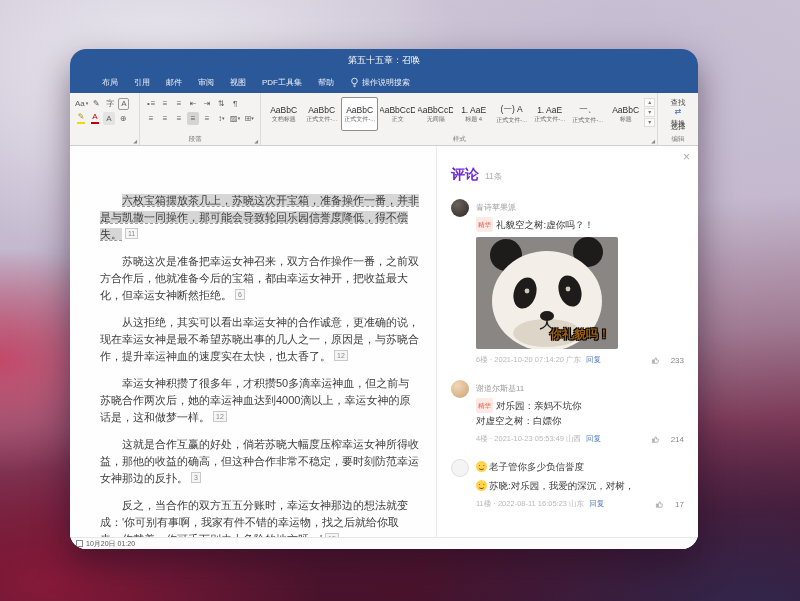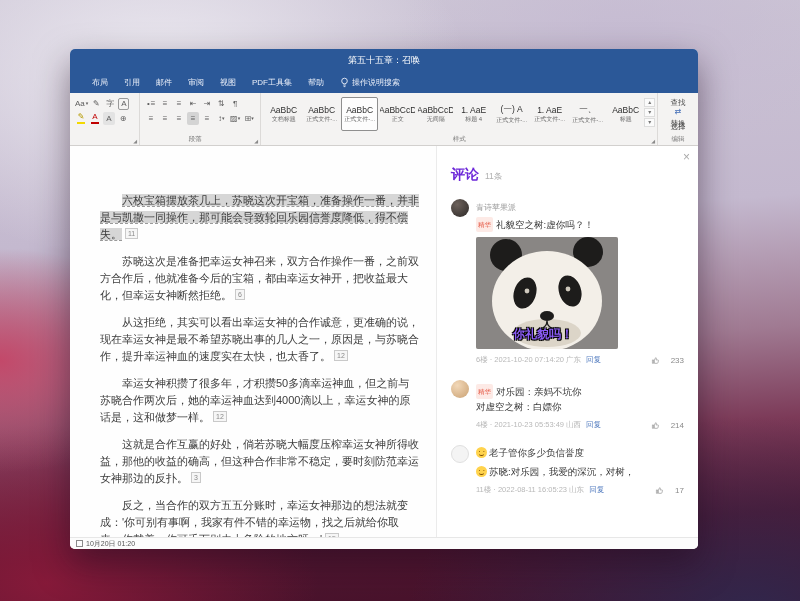--- a/index.html
+++ b/index.html
@@ -5,25 +5,25 @@
   html,body{margin:0;padding:0;}
   body{width:800px;height:601px;overflow:hidden;font-family:"Liberation Sans","DejaVu Sans",sans-serif;}
   .screen{position:relative;width:800px;height:601px;overflow:hidden;
     background:
       radial-gradient(55% 45% at 20% 12%, rgba(240,238,244,.9) 0%, rgba(240,238,244,0) 70%),
       radial-gradient(40% 30% at 78% 6%, rgba(197,186,210,.8) 0%, rgba(197,186,210,0) 70%),
       radial-gradient(30% 26% at 0% 60%, rgba(198,66,100,.9) 0%, rgba(198,66,100,0) 72%),
       radial-gradient(45% 35% at 6% 97%, rgba(137,26,58,.95) 0%, rgba(137,26,58,0) 75%),
       radial-gradient(55% 42% at 94% 102%, rgba(48,40,78,.95) 0%, rgba(48,40,78,0) 78%),
       linear-gradient(176deg,#cdc6d6 0%,#c4b9cf 38%,#a07a92 58%,#7c3a58 72%,#551731 86%,#43112a 100%);}
-  .window{position:absolute;left:70px;top:49px;width:628px;height:500px;border-radius:5px;overflow:hidden;
+  .window{position:absolute;left:70px;top:49px;width:628px;height:500px;border-radius:16px;overflow:hidden;
     background:#fff;box-shadow:0 14px 34px rgba(30,10,30,.5);display:flex;flex-direction:column;}
   
   .titlebar{height:22px;background:#2b5898;color:#fff;font-size:9px;display:flex;align-items:center;justify-content:center;flex:0 0 auto;}
-  .tabsrow{height:22px;background:#2b5898;display:flex;align-items:center;padding-left:14px;flex:0 0 auto;}
+  .tabsrow{height:22px;background:#2b5898;display:flex;align-items:center;padding-left:24px;flex:0 0 auto;}
   .rtab{color:#e9eef8;font-size:8px;padding:3px 8px;cursor:default;white-space:nowrap;}
   .tellme{display:flex;align-items:center;gap:3px;color:#e9eef8;font-size:8px;padding:3px 8px;white-space:nowrap;}
   
   .ribbon{height:52px;background:#f4f3f2;border-bottom:1px solid #d2d0ce;display:flex;flex:0 0 auto;}
   .rgroup{position:relative;border-right:1px solid #dcdad8;padding:3px 4px 11px 4px;}
   .rrow{display:flex;align-items:center;height:15px;}
   .ric{display:inline-flex;align-items:center;justify-content:center;min-width:12px;height:13px;font-size:8px;
     color:#5e5e5e;margin:0 1px;border-radius:2px;line-height:1;}
   .ric.sel{background:#d4d4d4;}
   .glabel{position:absolute;bottom:1px;left:0;right:10px;text-align:center;font-size:6.5px;color:#7a7a7a;}
@@ -60,21 +60,21 @@
   .citem{display:flex;gap:7px;margin-top:15px;}
   .avatar{width:18px;height:18px;border-radius:50%;flex:0 0 auto;}
   .av1{background:radial-gradient(circle at 35% 30%,#6d625c,#2c2826);}
   .av2{background:radial-gradient(circle at 35% 30%,#f2d8b8,#caa173);}
   .av3{background:#f4f4f4;border:1px solid #e0e0e0;box-sizing:border-box;}
   .cbody{flex:1;min-width:0;}
   .cuser{font-size:8px;color:#9b9b9b;padding-top:3px;}
   .ctext{font-size:9.5px;color:#3a3a3a;line-height:15px;margin-top:4px;}
   .cbadge{display:inline-block;font-size:6.5px;color:#e4533f;background:#fdeae6;border-radius:2px;padding:0 2px;margin-right:3px;vertical-align:1px;}
   .pimg{position:relative;width:142px;height:112px;margin-top:5px;border-radius:2px;overflow:hidden;}
-  .pcap{position:absolute;left:0;right:8px;bottom:6px;text-align:center;font-size:12px;font-weight:bold;color:#8b5cf6;
+  .pcap{position:absolute;left:0;right:8px;bottom:6px;text-align:right;font-size:12px;font-weight:bold;color:#a16207;
     text-shadow:0 0 2px #000,1px 1px 0 #000,-1px -1px 0 #000,1px -1px 0 #000,-1px 1px 0 #000;}
   .cmeta{display:flex;align-items:flex-end;margin-top:6px;font-size:7.5px;color:#b8b8b8;}
   .creply{color:#5b82c2;margin-left:5px;}
   .clike{margin-left:auto;display:flex;align-items:center;gap:11px;color:#8a8a8a;font-size:8px;}
   .emo{width:11px;height:11px;border-radius:50%;background:#ffd34d;display:inline-block;vertical-align:-2px;position:relative;margin-right:2px;}
   .emo::before{content:"";position:absolute;left:2.5px;top:3.5px;width:1.6px;height:1.6px;border-radius:50%;background:#7a4a00;box-shadow:4.4px 0 0 #7a4a00;}
   .emo::after{content:"";position:absolute;left:2.5px;bottom:2px;width:5.5px;height:3px;border-bottom:1px solid #7a4a00;border-radius:0 0 6px 6px;}
   
   .statusbar{height:11px;background:#fcfcfc;border-top:1px solid #e7e7e7;display:flex;align-items:center;padding:0 6px;gap:3px;flex:0 0 auto;}
   .statusbar .stime{font-size:7px;color:#555;}
@@ -299,20 +299,21 @@
                 </svg>
                 <span>233</span>
               </span>
             </div>
           </div>
         </div>
 
         <div class="citem">
           <span class="avatar av2"></span>
           <div class="cbody">
+            <div class="cuser">谢道尔斯基11</div>
             <div class="ctext"><span class="cbadge">精华</span><span>对乐园：亲妈不坑你</span></div>
             <div class="ctext" style="margin-top:0;"><span>对虚空之树：白嫖你</span></div>
             <div class="cmeta">
               <span>4楼 · 2021-10-23 05:53:49 山西</span>
               <span class="creply">回复</span>
               <span class="clike">
                 <svg width="9" height="9" viewBox="0 0 16 16">
                   <path d="M2.5 7h2v6h-2zM6 13V7l2.2-4c.9 0 1.5.7 1.3 1.6L9 7h3.2c.8 0 1.3.7 1.1 1.4l-1 3.6c-.2.6-.7 1-1.3 1z" fill="none" stroke="#8a8a8a" stroke-width="1.1"></path>
                 </svg>
                 <span>214</span>

